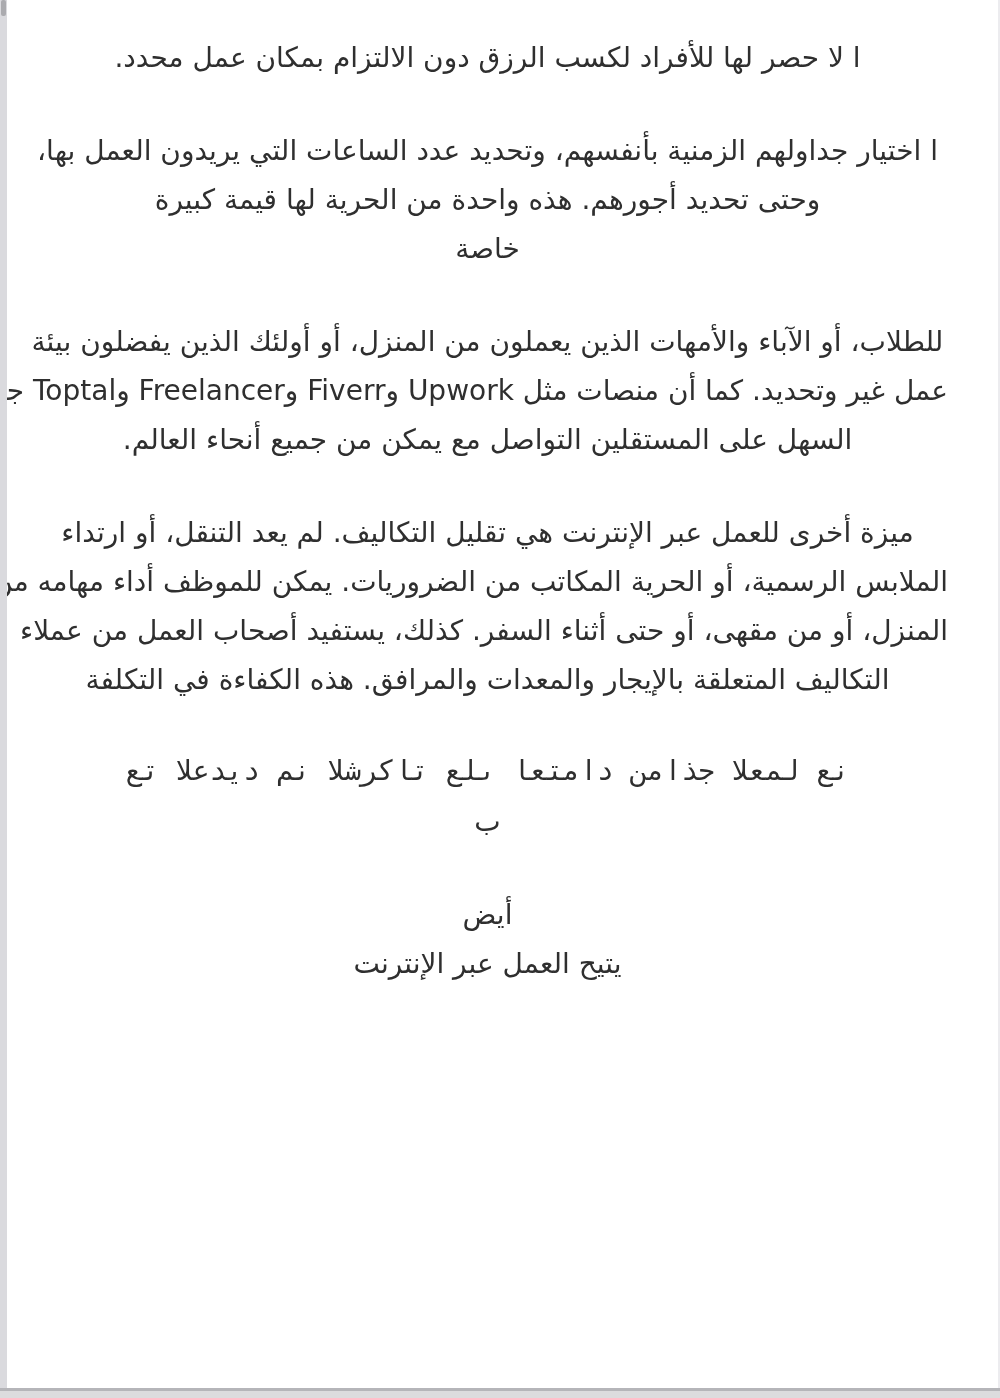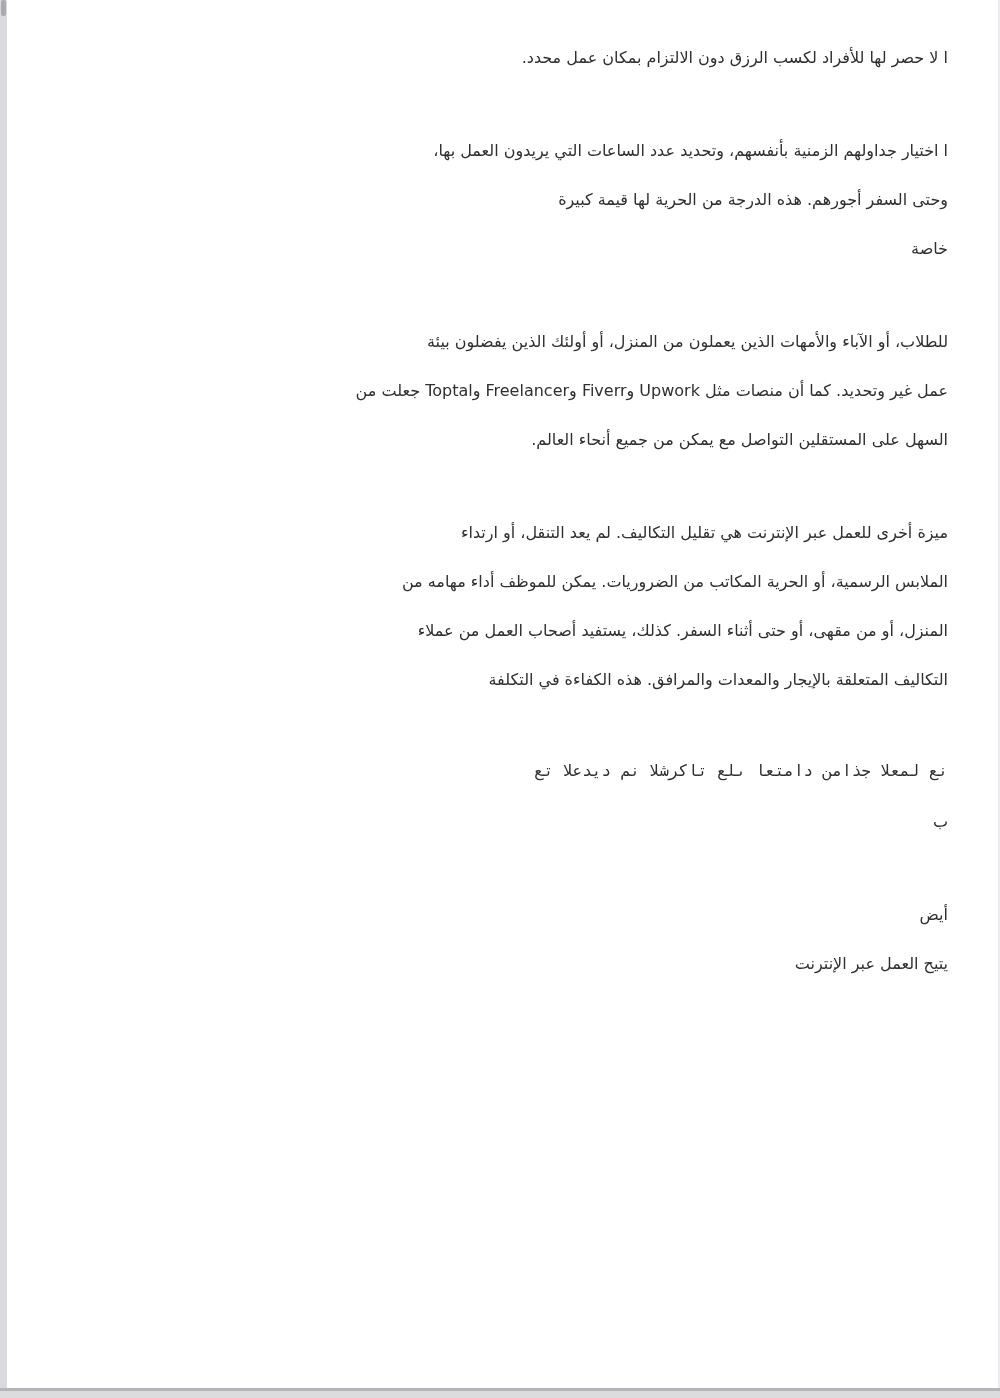--- a/index.html
+++ b/index.html
@@ -30,24 +30,25 @@
     padding: 33px 50px 0 20px;
     color: #2f2f2f;
   }
   .para {
     margin: 0 0 44px 0;
   }
   .line {
     display: block;
     height: 49px;
     line-height: 49px;
-    font-size: 16px;
+    font-size: 28px;
     white-space: nowrap;
     unicode-bidi: plaintext;
     direction: rtl;
+    text-align: center;
   }
   .visual-ltr {
     direction: ltr;
     unicode-bidi: bidi-override;
     font-family: Liberation Mono, monospace;
   }
   .scroll-track {
     position: absolute;
     left: 0;
     top: 0;
@@ -81,21 +82,21 @@
 <div class="page">
   <div class="content">
 
     <div class="para">
       <span class="line">ا لا حصر لها للأفراد لكسب الرزق دون الالتزام بمكان عمل محدد.</span>
     </div>
 
 
     <div class="para">
       <span class="line">ا اختيار جداولهم الزمنية بأنفسهم، وتحديد عدد الساعات التي يريدون العمل بها،</span>
-      <span class="line">وحتى السفر أجورهم. هذه الدرجة من الحرية لها قيمة كبيرة</span>
+      <span class="line">وحتى تحديد أجورهم. هذه واحدة من الحرية لها قيمة كبيرة</span>
       <span class="line">خاصة</span>
     </div>
 
     <div class="para">
       <span class="line">للطلاب، أو الآباء والأمهات الذين يعملون من المنزل، أو أولئك الذين يفضلون بيئة</span>
       <span class="line">عمل غير وتحديد. كما أن منصات مثل Upwork وFiverr وFreelancer وToptal جعلت من</span>
       <span class="line">السهل على المستقلين التواصل مع يمكن من جميع أنحاء العالم.</span>
     </div>
 
     <div class="para">

